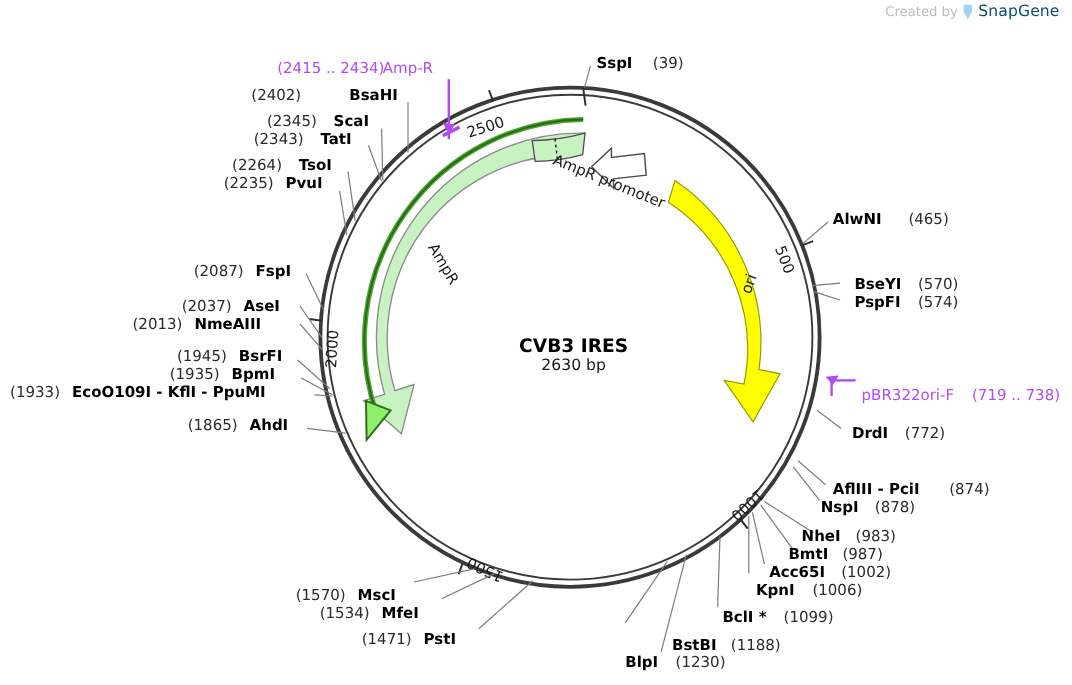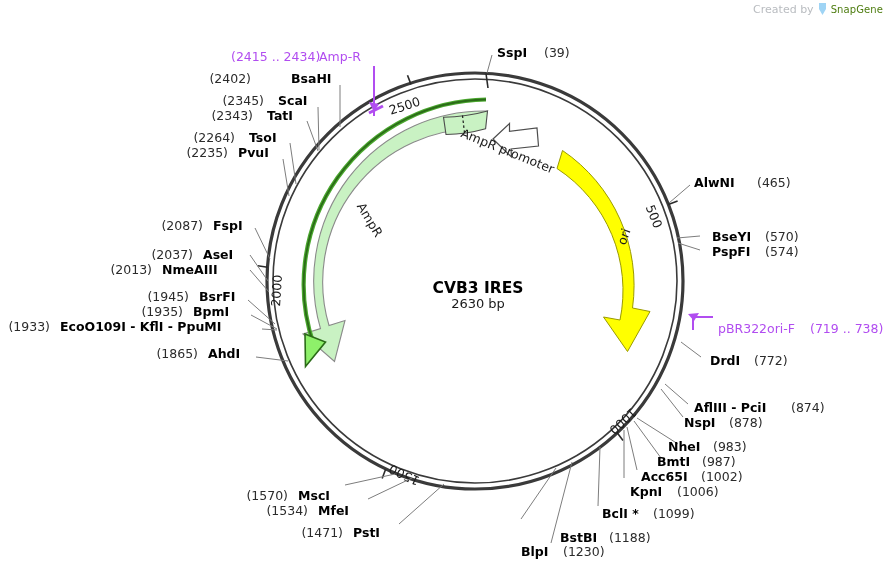--- a/index.html
+++ b/index.html
@@ -14,21 +14,21 @@
   svg#map{position:absolute;left:0;top:0;width:893px;height:571px;display:block;}
 
   .brand{
     position:absolute;right:10px;top:2px;
     display:flex;align-items:center;gap:4px;
     font-size:11px;color:#b9bcc0;
     font-family:"DejaVu Sans", sans-serif;
     user-select:none;
   }
   .brand .bname{
-    color:#4d7c0f;font-size:10px;letter-spacing:.1px;
+    color:#0c4a6e;font-size:13px;letter-spacing:.1px;
   }
   .brand .blogo{
     width:9px;height:14px;display:inline-block;position:relative;
   }
 
   
   text{ font-family:"DejaVu Sans", sans-serif; }
   .enz      { font-size:12.5px; font-weight:bold; fill:#000; }
   .pos      { font-size:12.5px; font-weight:normal; fill:#2b2b2b; }
   .primer   { font-size:12.5px; fill:#b14df0; }

